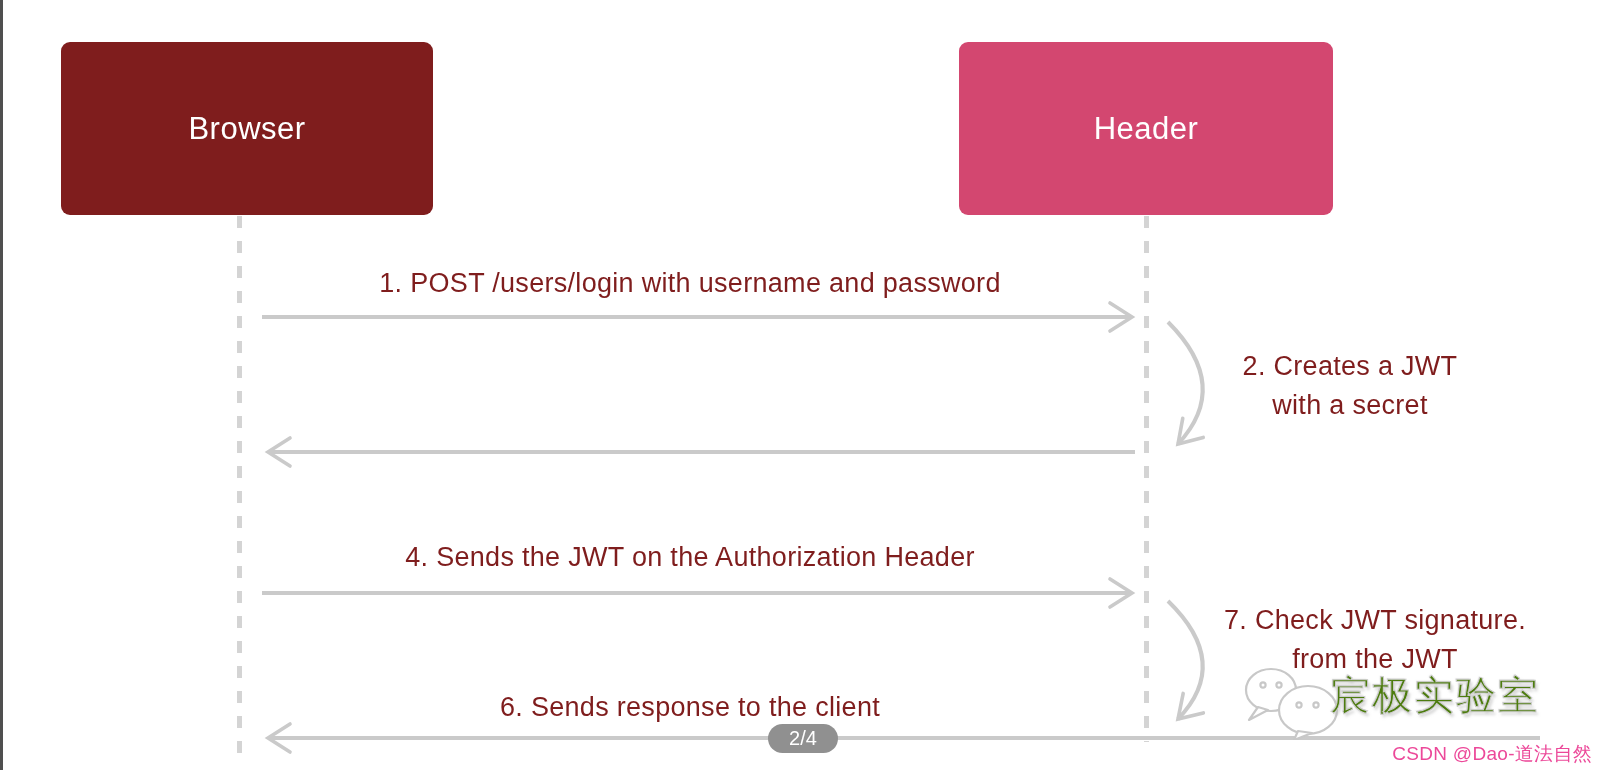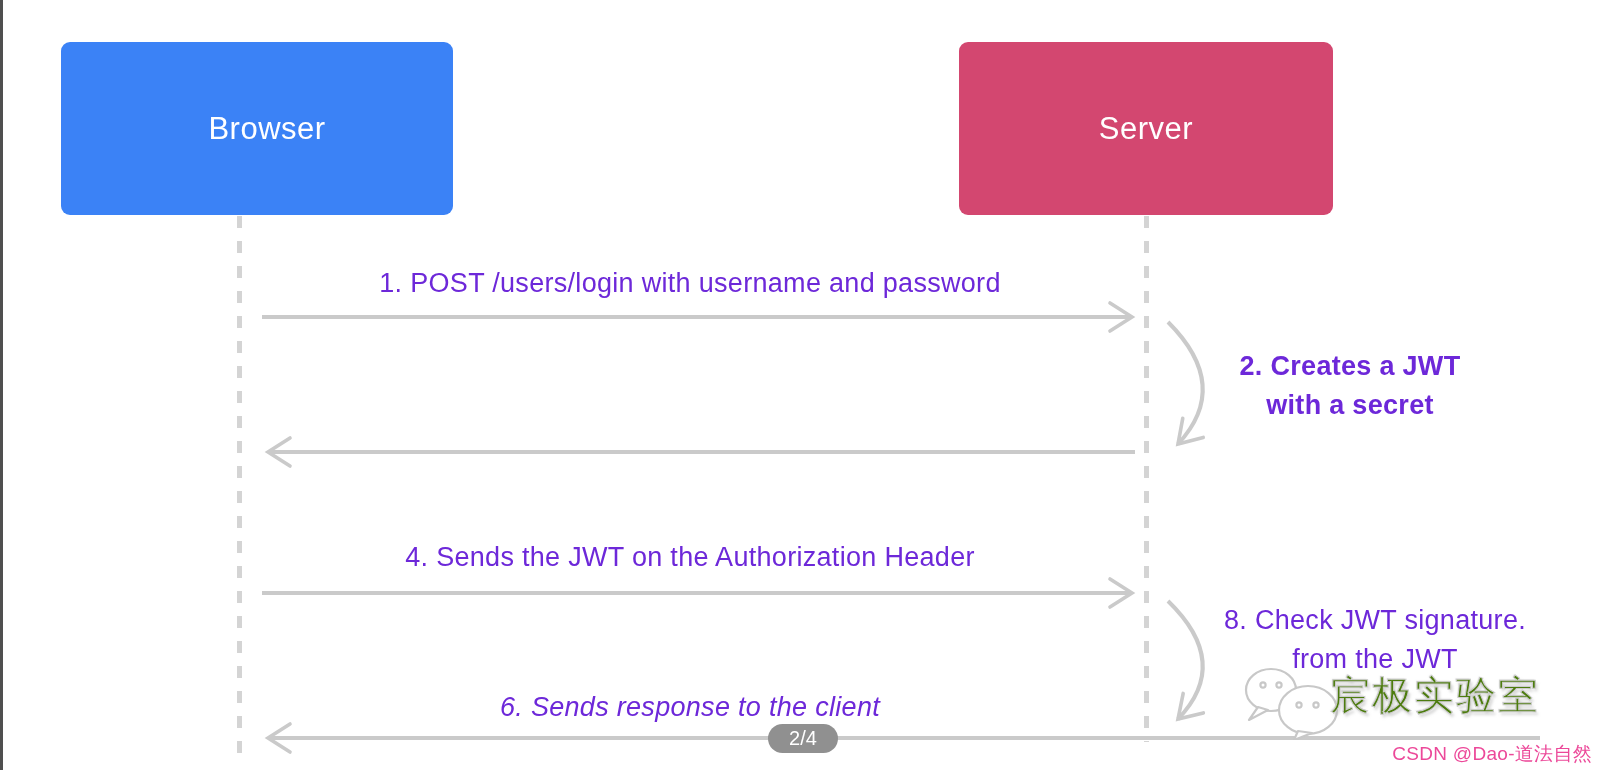--- a/index.html
+++ b/index.html
@@ -16,29 +16,29 @@
   .actor-browser{left:61px;width:372px;background:#87bcd3;}
   .actor-server{left:959px;width:374px;background:#d34770;}
   .lifeline{
     position:absolute;width:5px;
     background:repeating-linear-gradient(to bottom,#d4d4d4 0 12px,transparent 12px 25px);
   }
   .lifeline-browser{left:237px;top:216px;height:546px;}
   .lifeline-server{left:1144px;top:216px;height:526px;}
   .overlay-svg{position:absolute;left:0;top:0;pointer-events:none;}
   .msg-label{
-    position:absolute;color:#6d28d9;font-size:27px;letter-spacing:.3px;
+    position:absolute;color:#7f1d1d;font-size:27px;letter-spacing:.3px;
     text-align:center;line-height:39px;white-space:nowrap;
   }
   .lbl-1{left:240px;width:900px;top:264px;}
-  .lbl-2{left:1215px;width:270px;top:347px;font-weight:bold;}
+  .lbl-2{left:1215px;width:270px;top:347px;}
   .lbl-3{left:240px;width:900px;top:400px;}
   .lbl-4{left:240px;width:900px;top:538px;}
   .lbl-5{left:1205px;width:340px;top:601px;}
-  .lbl-6{left:240px;width:900px;top:688px;font-style:italic;}
+  .lbl-6{left:240px;width:900px;top:688px;}
   .page-badge{
     position:absolute;left:768px;top:724px;width:70px;height:29px;
     background:#909090;border-radius:15px;color:#ffffff;font-size:20px;
     display:flex;align-items:center;justify-content:center;text-align:right;
   }
   .watermark{position:absolute;left:1238px;top:656px;width:370px;height:90px;}
   .wm-icon{position:absolute;left:0;top:8px;}
   .wm-text{
     position:absolute;left:92px;top:12px;font-size:40px;letter-spacing:2px;
     color:#4d7c0f;white-space:nowrap;
@@ -50,25 +50,25 @@
     letter-spacing:.3px;white-space:nowrap;
   }
 </style>
 </head>
 <body>
 
 <div class="canvas">
 
   <div class="left-edge"></div>
 
-  <div class="actor actor-browser" style="background: #3b82f6; padding-left: 20px;">
+  <div class="actor actor-browser" style="background: #7f1d1d;">
     <span>Browser</span>
   </div>
   <div class="actor actor-server" style="background: rgb(211, 71, 112);">
-    <span>Server</span>
+    <span>Header</span>
   </div>
 
   <div class="lifeline lifeline-browser"></div>
   <div class="lifeline lifeline-server"></div>
 
   <svg class="overlay-svg" width="1599" height="770" viewBox="0 0 1599 770">
     <defs>
       <marker id="arr" viewBox="0 0 30 36" refX="26" refY="18" markerWidth="30" markerHeight="36" orient="auto" markerUnits="userSpaceOnUse">
         <path d="M4,4 L26,18 L4,32" fill="none" stroke="#cacaca" stroke-width="3.6" stroke-linecap="round"></path>
       </marker>
@@ -91,21 +91,21 @@
     <div>2. Creates a JWT</div>
     <div>with a secret</div>
   </div>
 
 
   <div class="msg-label lbl-4">
     <div>4. Sends the JWT on the Authorization Header</div>
   </div>
 
   <div class="msg-label lbl-5">
-    <div>8. Check JWT signature.</div>
+    <div>7. Check JWT signature.</div>
     <div>from the JWT</div>
   </div>
 
   <div class="msg-label lbl-6">
     <div>6. Sends response to the client</div>
   </div>
 
   <div class="page-badge">
     <span>2/4</span>
   </div>

